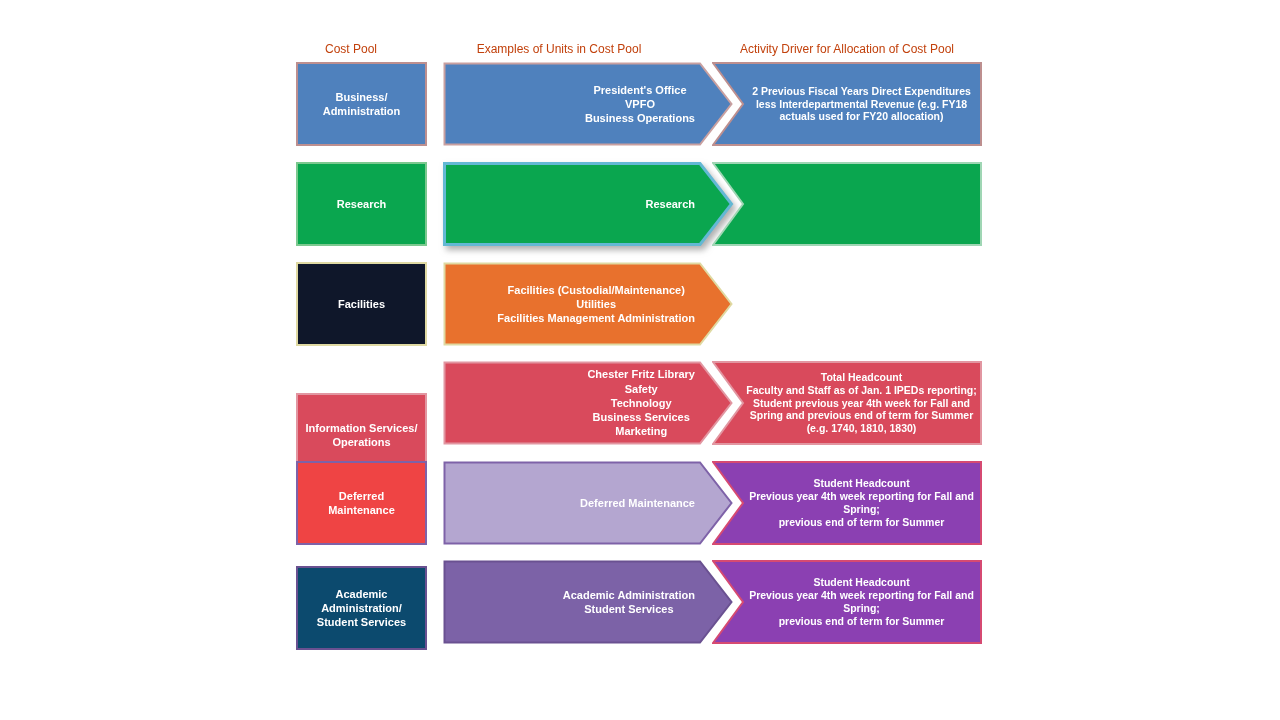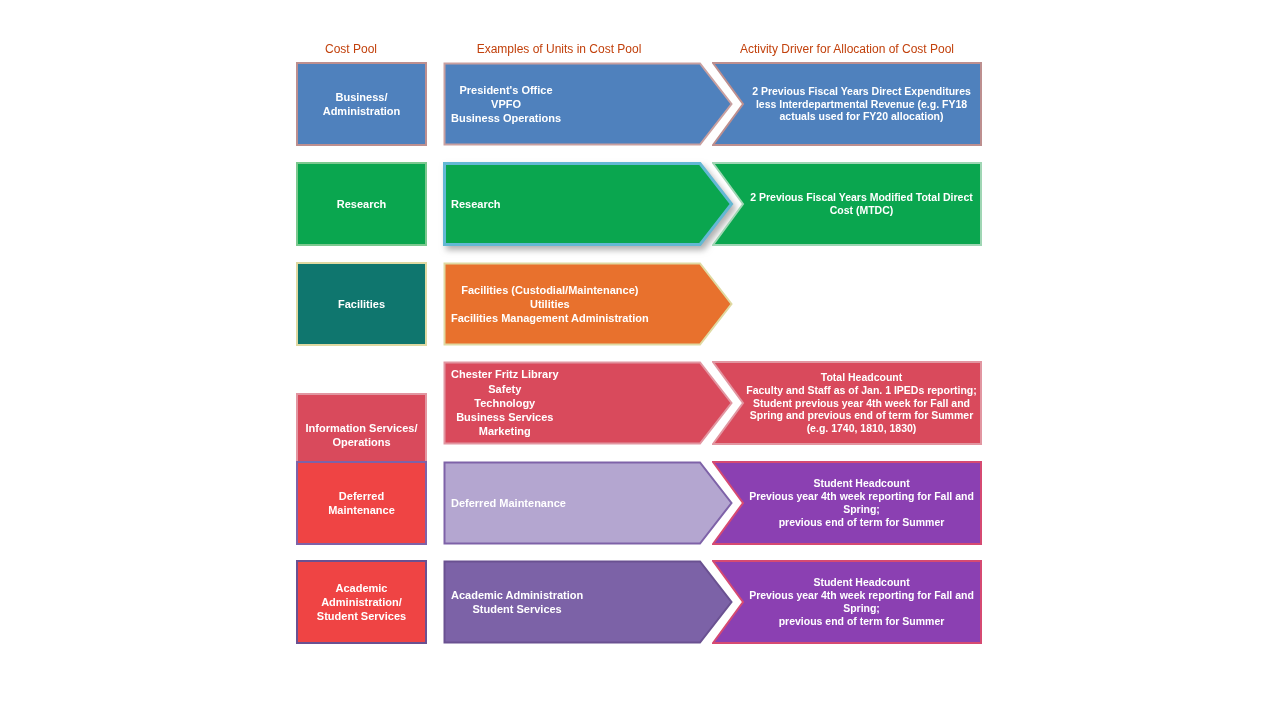--- a/index.html
+++ b/index.html
@@ -42,21 +42,21 @@
     line-height: 1.3; white-space: pre-line; text-align: center;
   }
 
   .arrow-wrap { position: absolute; left: 443px; width: 290px; height: 84px; }
   .arrow-svg { position: absolute; left: 0; top: 0; overflow: visible; }
   .arrow-svg polygon { stroke-width: 2px; }
   .row-2 .arrow-svg { filter: drop-shadow(3px 4px 3px rgba(110,110,110,0.55)); }
   .row-2 .arrow-svg polygon { stroke-width: 3px; }
   .arrow-text {
     position: absolute; left: 8px; right: 38px; top: 0; bottom: 0;
-    display: flex; align-items: center; justify-content: flex-start;
+    display: flex; align-items: center; justify-content: flex-end;
   }
 
   .driver-wrap { position: absolute; left: 712px; width: 270px; height: 84px; }
   .driver-svg { position: absolute; left: 0; top: 0; }
   .driver-svg polygon { stroke-width: 2px; }
   .driver-text {
     position: absolute; left: 34px; right: 5px; top: 0; bottom: 0;
     display: flex; align-items: center; justify-content: flex-end;
   }
   .driver-text .box-text { font-size: 10.5px; line-height: 1.22; }
@@ -104,28 +104,25 @@
         <polygon points="1.5,1.5 257,1.5 288.5,42 257,82.5 1.5,82.5" fill="#0aa64f" stroke="#63b8d4"></polygon>
       </svg>
       <div class="arrow-text">
           <div class="box-text">Research</div>
         </div>
     </div>
     <div class="driver-wrap">
       <svg class="driver-svg" width="270" height="84" viewBox="0 0 270 84">
         <polygon points="1,1 269,1 269,83 1,83 31,42" fill="#0aa64f" stroke="#9fd6b4"></polygon>
       </svg>
-      <div class="driver-text">
-          <div class="box-text">2 Previous Fiscal Years Modified Total Direct Cost (MTDC)</div>
-        </div>
     </div>
   </div>
 
   <div class="row row-3">
-    <div class="pool-box" style="background-color: #0f766e; border-color: rgb(223, 217, 162);">
+    <div class="pool-box" style="background-color: #0f172a; border-color: rgb(223, 217, 162);">
       <div class="box-text">Facilities</div>
     </div>
     <div class="arrow-wrap">
       <svg class="arrow-svg" width="290" height="84" viewBox="0 0 290 84">
         <polygon points="1.5,1.5 257,1.5 288.5,42 257,82.5 1.5,82.5" fill="#e8712d" stroke="#dfd9a2"></polygon>
       </svg>
       <div class="arrow-text">
           <div class="box-text">Facilities (Custodial/Maintenance)
 Utilities
 Facilities Management Administration</div>
@@ -181,21 +178,21 @@
       </svg>
       <div class="driver-text">
           <div class="box-text">Student Headcount
 Previous year 4th week reporting for Fall and Spring;
 previous end of term for Summer</div>
         </div>
     </div>
   </div>
 
   <div class="row row-6">
-    <div class="pool-box" style="background-color: #ef4444; border-color: rgb(106, 81, 145);">
+    <div class="pool-box" style="background-color: #0c4a6e; border-color: rgb(106, 81, 145); margin-top: 6px;">
       <div class="box-text">Academic
 Administration/
 Student Services</div>
     </div>
     <div class="arrow-wrap">
       <svg class="arrow-svg" width="290" height="84" viewBox="0 0 290 84">
         <polygon points="1.5,1.5 257,1.5 288.5,42 257,82.5 1.5,82.5" fill="#7c62a7" stroke="#6a5191"></polygon>
       </svg>
       <div class="arrow-text">
           <div class="box-text">Academic Administration

